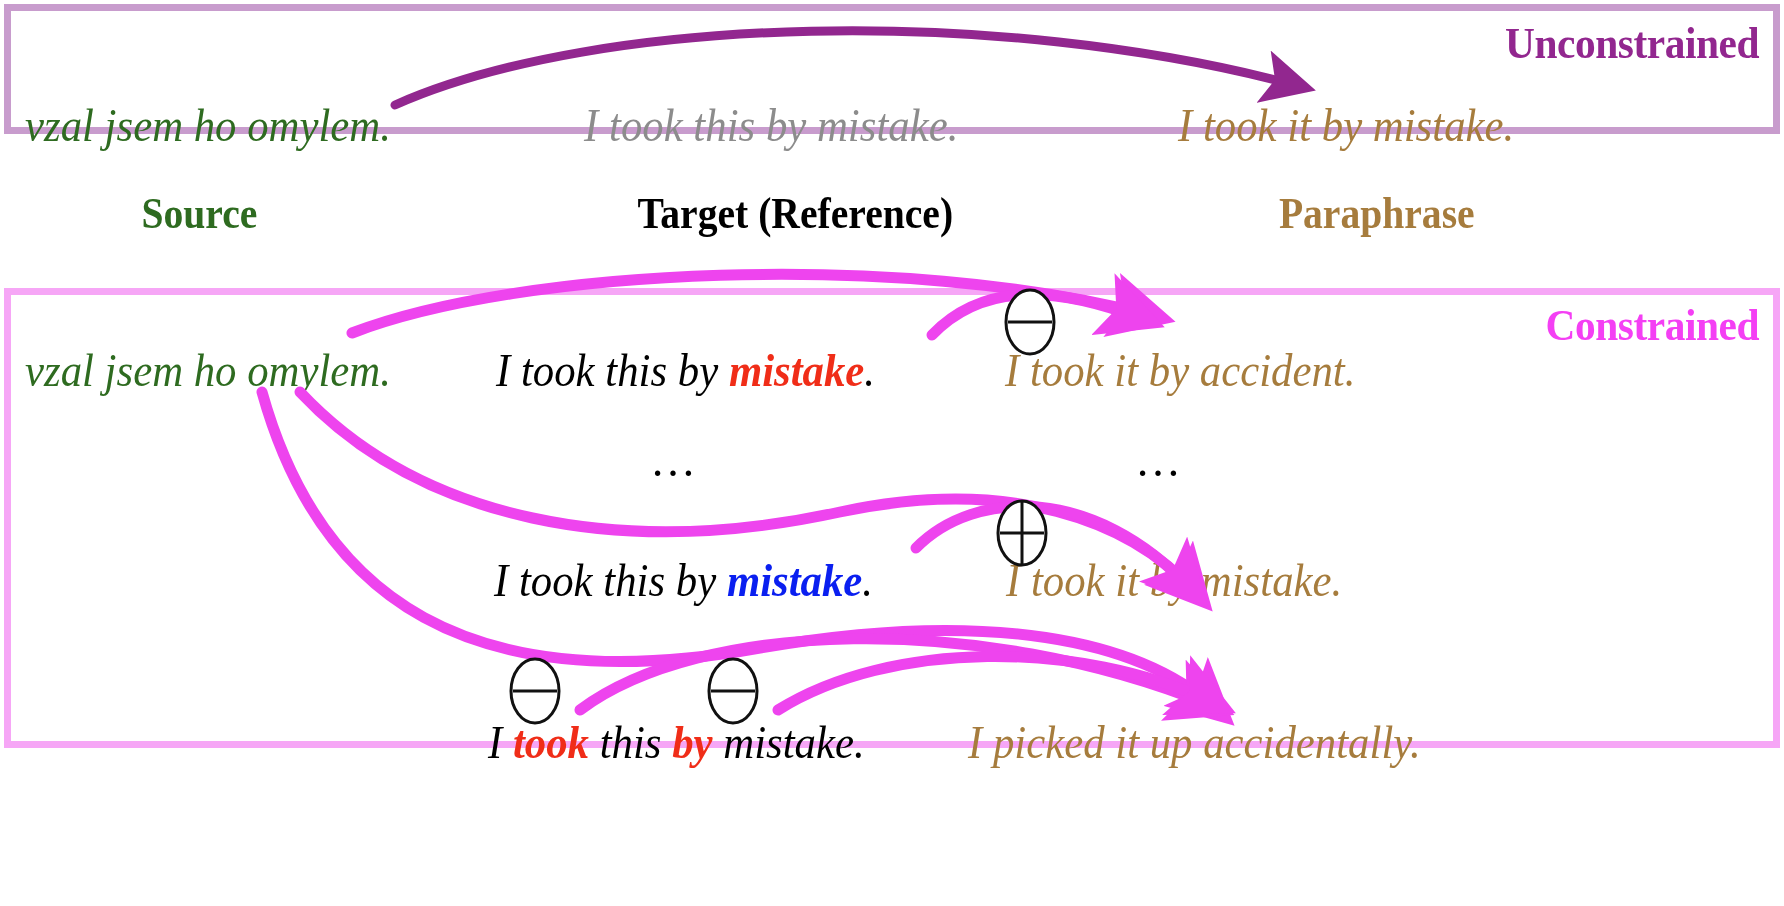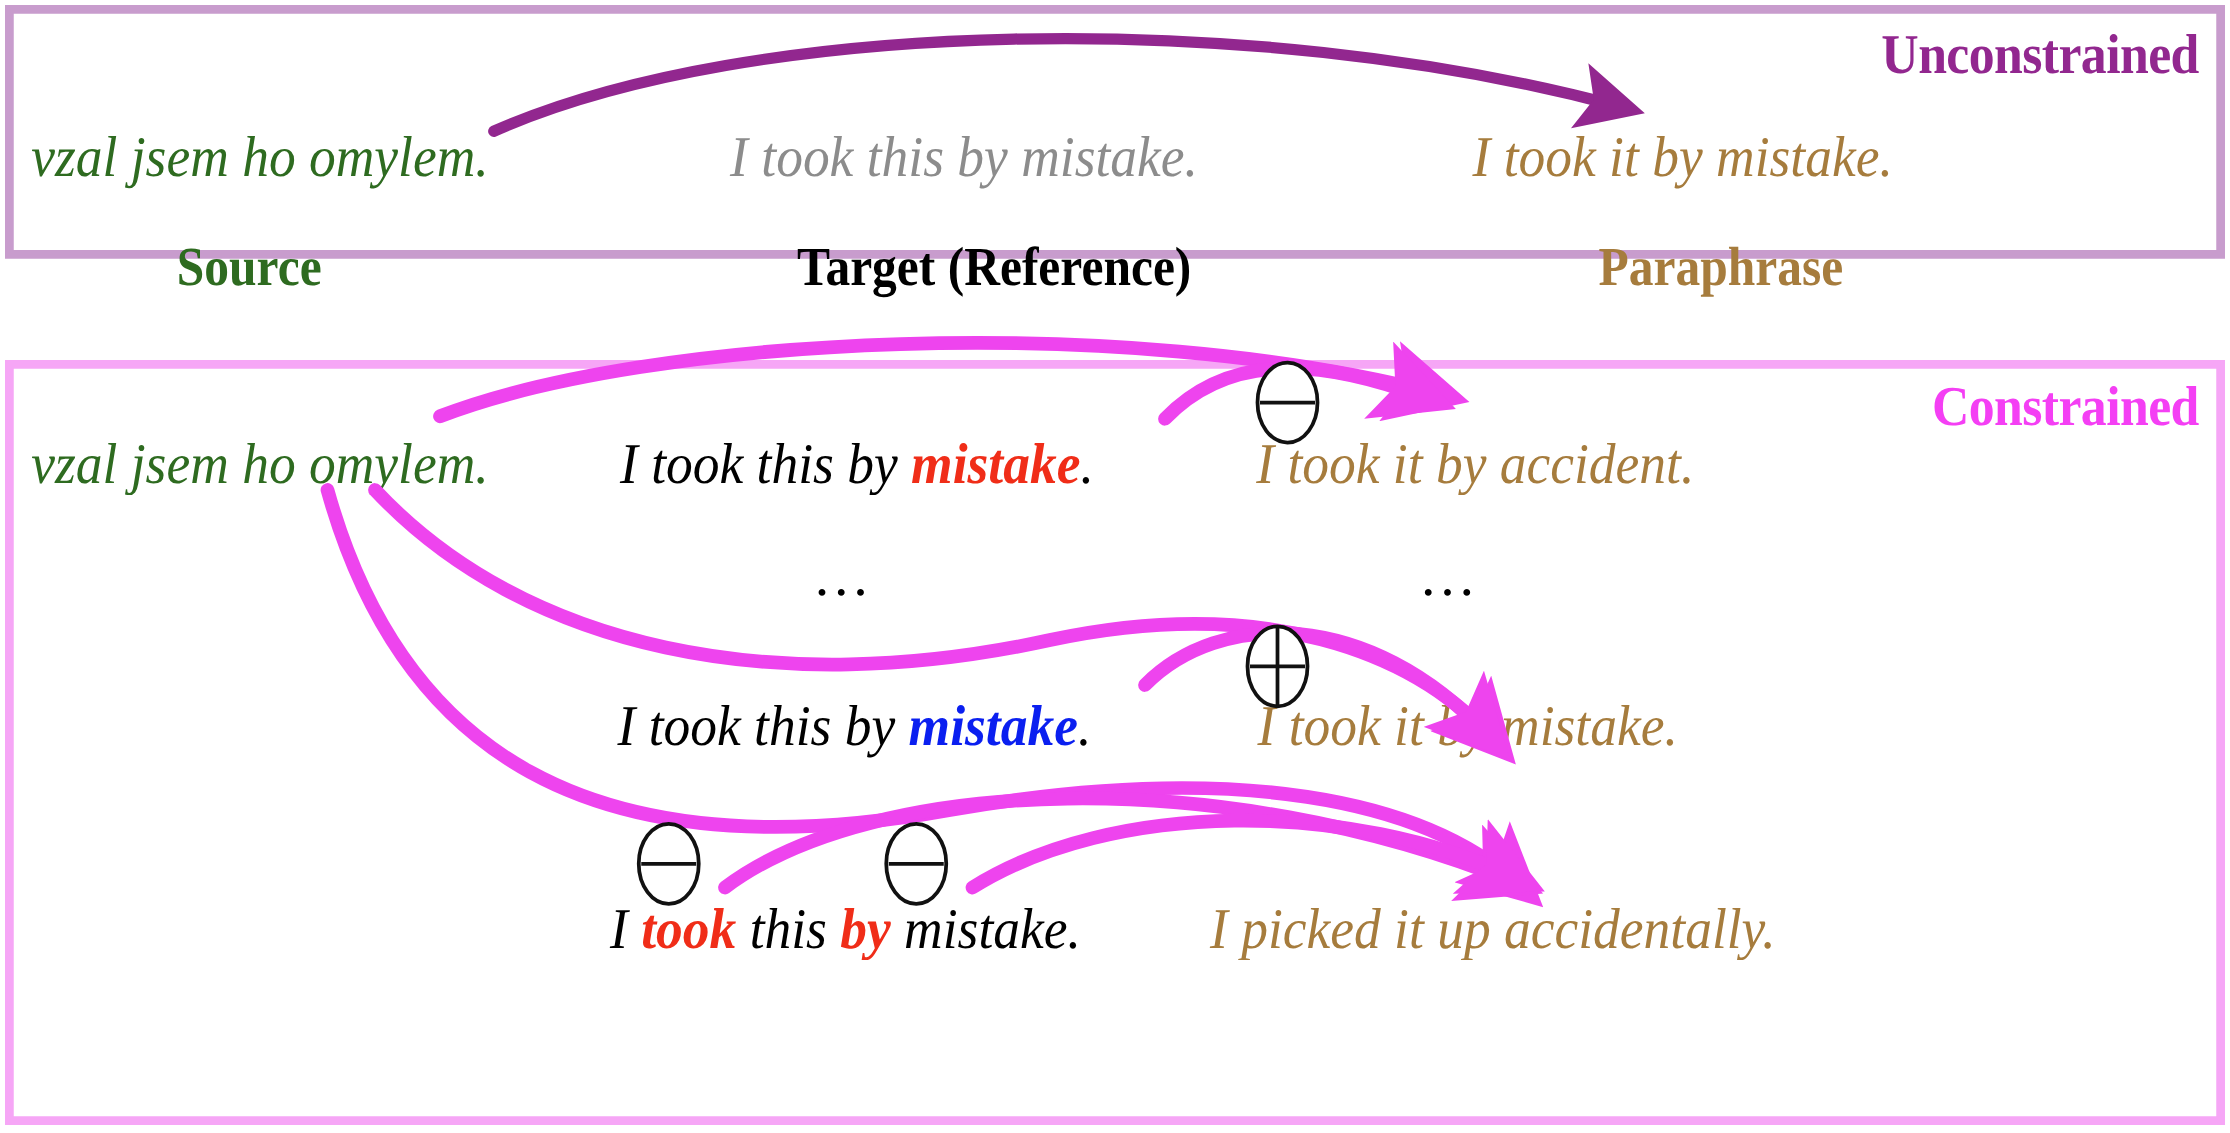--- a/index.html
+++ b/index.html
@@ -25,28 +25,28 @@
   
   .panel {
     position: absolute;
     box-sizing: border-box;
     background: #ffffff;
   }
   #panel-unconstrained {
     left: 4px;
     top: 4px;
     width: 1776px;
-    height: 203px;
+    height: 130px;
     border: 7px solid #c89ccd;
   }
   #panel-constrained {
     left: 4px;
     top: 288px;
     width: 1776px;
-    height: 612px;
+    height: 460px;
     border: 7px solid #f6a6f6;
   }
 
   
   .panel-label {
     position: absolute;
     font-family: "Liberation Serif", serif;
     font-weight: bold;
     font-size: 45px;
     letter-spacing: -0.5px;

